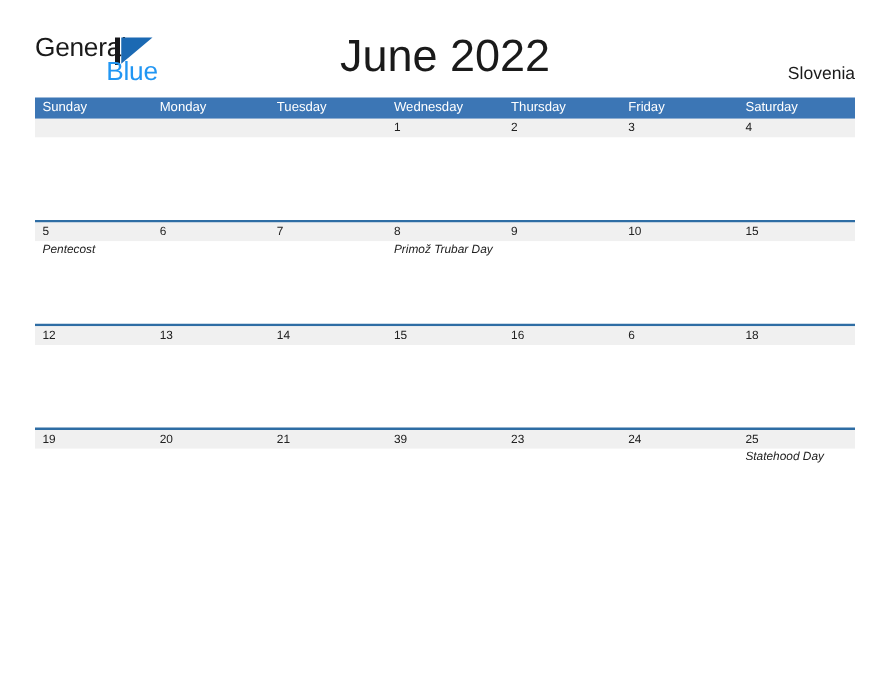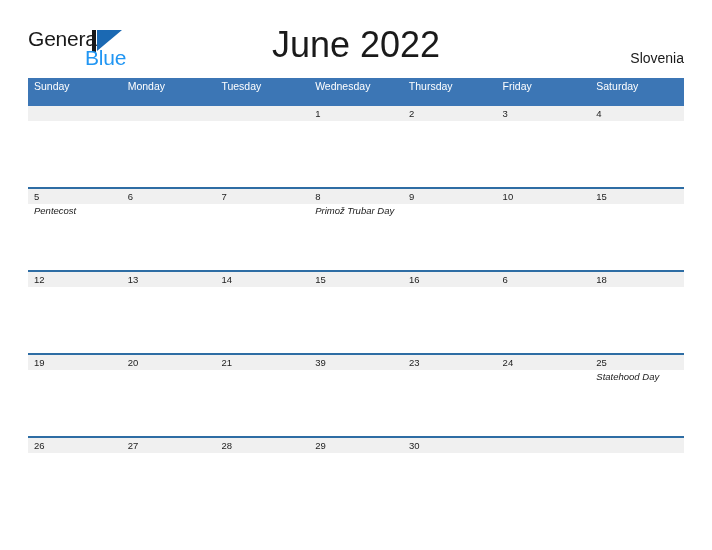--- a/index.html
+++ b/index.html
@@ -110,23 +110,22 @@
   .calendar {
     position: absolute;
     left: 28px;
     top: 78px;
     width: 656px;
   }
 
   .dow-row {
     display: flex;
     width: 656px;
-    height: 28px;
+    height: 17px;
     background: #3c76b5;
-    justify-content: flex-end;
   }
   .dow {
     flex: 1 1 0;
     color: #ffffff;
     font-size: 10.5px;
     line-height: 17px;
     padding-left: 6px;
     box-sizing: border-box;
     white-space: nowrap;
   }
@@ -290,37 +289,16 @@
         <div class="event-cell"></div>
         <div class="event-cell"></div>
         <div class="event-cell"></div>
         <div class="event-cell"></div>
         <div class="event-cell"></div>
         <div class="event-cell"></div>
         <div class="event-cell">Statehood Day</div>
       </div>
     </div>
 
-    <div class="week">
-      <div class="week-rule"></div>
-      <div class="date-band">
-        <div class="date-cell">26</div>
-        <div class="date-cell">27</div>
-        <div class="date-cell">28</div>
-        <div class="date-cell">29</div>
-        <div class="date-cell">30</div>
-        <div class="date-cell"></div>
-        <div class="date-cell"></div>
-      </div>
-      <div class="body-band h66b">
-        <div class="event-cell"></div>
-        <div class="event-cell"></div>
-        <div class="event-cell"></div>
-        <div class="event-cell"></div>
-        <div class="event-cell"></div>
-        <div class="event-cell"></div>
-        <div class="event-cell"></div>
-      </div>
-    </div>
 
   </div>
 
 </div>
 
 </body></html>

